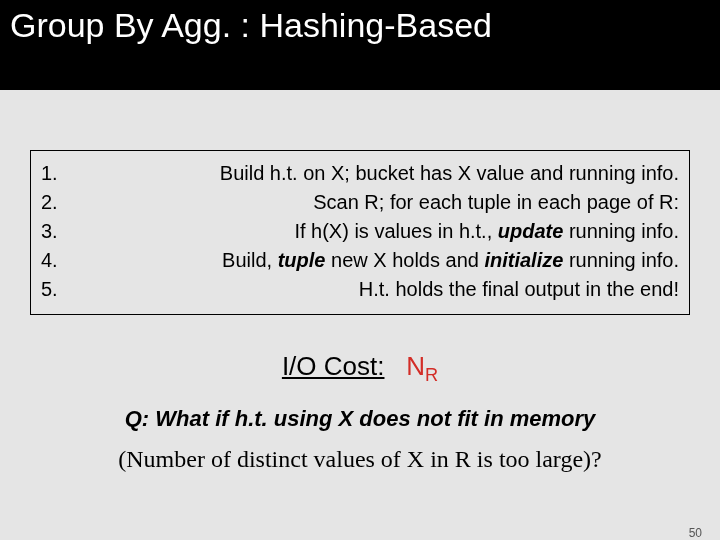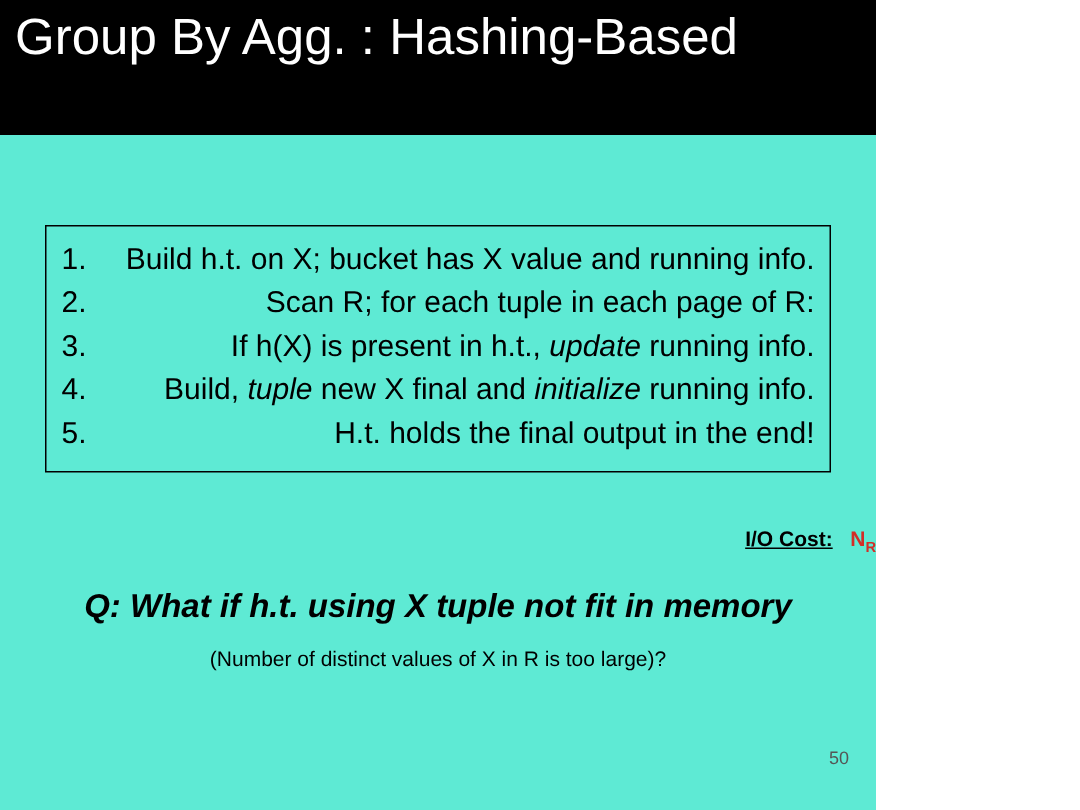--- a/index.html
+++ b/index.html
@@ -1,32 +1,32 @@
 <!DOCTYPE html>
 <html><head>
 <meta charset="utf-8">
 <style>
   * { margin: 0; padding: 0; box-sizing: border-box; }
   html, body { width: 720px; height: 540px; font-family: Arial, Helvetica, sans-serif; background: #fff; color: #000; }
-  .slide { width: 584px; height: 540px; position: relative; background: #5eead4; overflow: hidden; }
+  .slide { width: 720px; height: 540px; position: relative; background: #e5e5e5; overflow: hidden; }
   .title-band { background: #000; color: #fff; padding: 0 10px; height: 90px; display: flex; align-items: flex-start; }
   .title-band h1 { font-size: 34px; font-weight: 400; margin-top: 6px; letter-spacing: 0; }
   .algo-box { margin: 60px 30px 0 30px; border: 1px solid #000; padding: 8px 10px 10px 10px; }
   .algo-row { display: flex; font-size: 20px; line-height: 1.45; }
   .algo-num { width: 28px; flex-shrink: 0; }
   .algo-txt { flex: 1; text-align: right; }
   .indent { padding-left: 40px; }
-  .em { font-style: italic; }
-  .io-line { text-align: right; margin-top: 36px; font-size: 14px; font-weight: 700; }
+  .em { font-style: italic; font-weight: bold; }
+  .io-line { text-align: center; margin-top: 36px; font-size: 26px; font-weight: 400; }
   .io-label { text-decoration: underline; }
   .io-val { color: #d32d27; }
   .io-val sub { font-size: 0.7em; vertical-align: sub; }
   .q-line { text-align: center; font-style: italic; font-weight: 700; font-size: 22px; margin-top: 20px; }
-  .q-sub { text-align: center; font-size: 14px; margin-top: 14px; }
-  .page-num { position: absolute; right: 18px; bottom: 28px; font-size: 12px; color: #555; }
+  .q-sub { text-align: center; font-size: 24px; margin-top: 14px; font-family: Liberation Serif, serif; }
+  .page-num { position: absolute; right: 18px; bottom: 0; font-size: 12px; color: #555; }
 </style>
 </head>
 <body>
 
 <div class="slide">
 
   <div class="title-band">
     <h1>Group By Agg. : Hashing-Based</h1>
   </div>
 
@@ -35,38 +35,38 @@
       <div class="algo-num">1.</div>
       <div class="algo-txt">Build h.t. on X; bucket has X value and running info.</div>
     </div>
     <div class="algo-row">
       <div class="algo-num">2.</div>
       <div class="algo-txt">Scan R; for each tuple in each page of R:</div>
     </div>
     <div class="algo-row">
       <div class="algo-num">3.</div>
       <div class="algo-txt indent">
-        <span>If h(X) is present in h.t., </span><span class="em">update</span><span> running info.</span>
+        <span>If h(X) is values in h.t., </span><span class="em">update</span><span> running info.</span>
       </div>
     </div>
     <div class="algo-row">
       <div class="algo-num">4.</div>
       <div class="algo-txt indent">
-        <span>Build, </span><span class="em">tuple</span><span> new X final and </span><span class="em">initialize</span><span> running info.</span>
+        <span>Build, </span><span class="em">tuple</span><span> new X holds and </span><span class="em">initialize</span><span> running info.</span>
       </div>
     </div>
     <div class="algo-row">
       <div class="algo-num">5.</div>
       <div class="algo-txt">H.t. holds the final output in the end!</div>
     </div>
   </div>
 
   <div class="io-line">
     <span class="io-label">I/O Cost:</span>
     <span>&nbsp;</span>
     <span class="io-val"><span>N</span><sub>R</sub></span>
   </div>
 
-  <div class="q-line">Q: What if h.t. using X tuple not fit in memory</div>
+  <div class="q-line">Q: What if h.t. using X does not fit in memory</div>
   <div class="q-sub">(Number of distinct values of X in R is too large)?</div>
 
   <div class="page-num">50</div>
 </div>
 
 </body></html>

